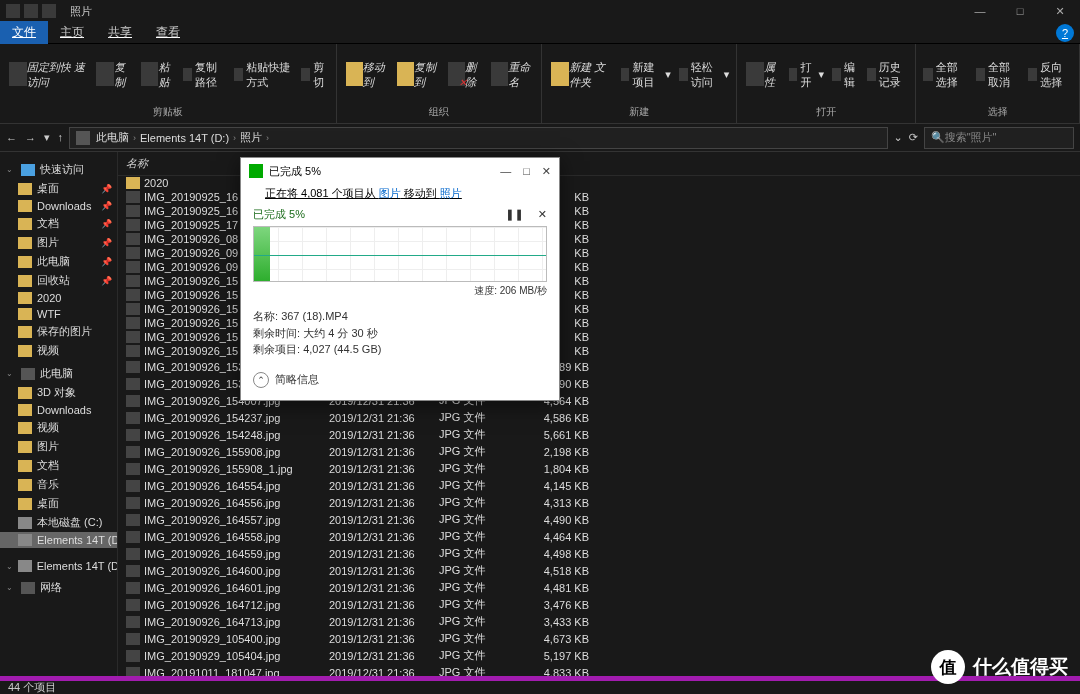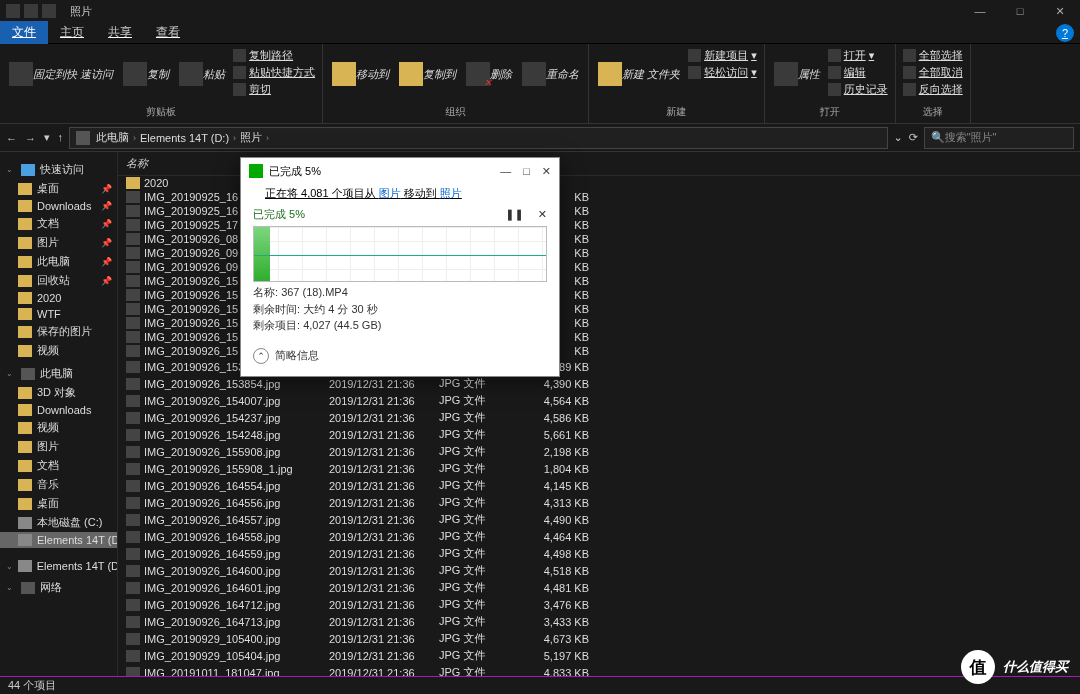--- a/index.html
+++ b/index.html
@@ -15,21 +15,21 @@
 .tab.active{background:#1a60b0;color:#fff;}
 .tabs .help{margin-left:auto;width:18px;height:18px;border-radius:50%;background:#0078d7;color:#fff;display:flex;align-items:center;justify-content:center;margin-right:6px;}
 .ribbon{height:80px;background:#191919;display:flex;border-bottom:1px solid #333;}
 .rgroup{display:flex;flex-direction:column;align-items:center;padding:2px 4px;border-right:1px solid #333;}
 .rgroup .items{display:flex;flex:1;}
 .rgroup .lbl{font-size:10px;color:#aaa;padding:2px 0;}
 .rbtn{display:flex;align-items:center;justify-content:center;padding:2px 5px;color:#ddd;font-size:10px;min-width:34px;font-style:italic;}
 .rbtn .ic{width:24px;height:24px;background:#3a3a3a;margin-bottom:2px;position:relative;}
 .rbtn .ic.yellow{background:#d9b455;}
 .rbtn .ic.red::after{content:"✕";color:#d33;position:absolute;bottom:-2px;right:-2px;font-size:10px;}
-.risc{display:flex;flex-direction:column;gap:2px;padding:2px 3px;color:#ddd;font-size:10px;text-decoration:underline;}
+.risc{display:flex;flex-direction:row;gap:8px;padding:2px 3px;color:#ddd;font-size:10px;}
 .risc div{display:flex;align-items:center;gap:3px;}
 .risc .si{width:13px;height:13px;background:#3a3a3a;}
 .addr{height:28px;background:#191919;display:flex;align-items:center;gap:6px;padding:0 6px;border-bottom:1px solid #333;}
 .addr .nav{display:flex;gap:8px;color:#ccc;font-size:13px;}
 .addr .crumbs{flex:1;background:#202020;height:22px;border:1px solid #444;display:flex;align-items:center;padding:0 6px;color:#ddd;}
 .addr .crumbs span.sep{margin:0 4px;color:#888;font-size:9px;}
 .addr .search{width:150px;height:22px;background:#202020;border:1px solid #444;display:flex;align-items:center;padding:0 6px;color:#888;}
 .addr .refresh{color:#ccc;}
 .body{display:flex;height:524px;background:#191919;}
 .sidebar{width:118px;background:#191919;overflow:hidden;padding-top:4px;border-right:1px solid #2a2a2a;}
@@ -46,40 +46,40 @@
 .filelist{flex:1;background:#191919;overflow:hidden;position:relative;}
 .filelist .hdr{display:flex;padding:4px 8px;color:#ccc;border-bottom:1px solid #2a2a2a;}
 .filelist .hdr div:nth-child(1){width:200px;font-style:italic;}
 .filelist .row{display:flex;padding:1px 8px;color:#ddd;align-items:center;}
 .filelist .row .fi{width:14px;height:12px;background:#444;margin-right:4px;flex-shrink:0;}
 .filelist .row .fi.fold{background:#d9b455;}
 .filelist .row div:nth-child(2){width:185px;white-space:nowrap;overflow:hidden;}
 .filelist .row div:nth-child(3){width:110px;}
 .filelist .row div:nth-child(4){width:80px;}
 .filelist .row div:nth-child(5){width:70px;text-align:right;}
-.status{height:18px;background:#191919;border-top:1px solid #a21caf;color:#ccc;padding:2px 8px;font-size:10px;display:flex;align-items:center;}
+.status{height:18px;background:#191919;border-top:5px solid #a21caf;color:#ccc;padding:2px 8px;font-size:10px;display:flex;align-items:center;}
 .dialog{position:absolute;left:240px;top:157px;width:320px;background:#fff;color:#000;border:1px solid #888;box-shadow:0 4px 20px rgba(0,0,0,0.5);font-size:11px;}
 .dialog .dtitle{height:26px;display:flex;align-items:center;padding:0 8px;font-size:12px;}
 .dialog .dtitle .di{width:14px;height:14px;background:#0a0;margin-right:6px;}
 .dialog .dtitle .ctrls{margin-left:auto;display:flex;gap:12px;color:#444;font-size:12px;}
 .dialog .dbody{padding:0 12px 12px;}
 .dialog .from{margin:2px 12px 6px;text-decoration:underline;}
 .dialog .from a{color:#06c;text-decoration:none;}
 .dialog .big{font-size:15px;color:#1a6b1a;margin-bottom:4px;display:flex;align-items:center;}
 .dialog .big .pc{margin-left:auto;display:flex;gap:14px;color:#333;}
 .dialog .chart{height:56px;border:1px solid #bbb;position:relative;background:linear-gradient(to right,#eee 1px,transparent 1px) 0 0/24px 100%,linear-gradient(to bottom,#eee 1px,transparent 1px) 0 0/100% 14px;background-color:#fff;margin-bottom:2px;}
 .dialog .chart .bar{position:absolute;left:0;top:0;bottom:0;width:16px;background:linear-gradient(to bottom,#7ed67e,#2eae2e);}
 .dialog .chart .line{position:absolute;left:0;right:0;top:28px;height:1px;background:#2a8;}
 .dialog .speed{text-align:right;font-size:10px;color:#333;margin-bottom:10px;}
 .dialog .info{font-size:11px;color:#333;line-height:1.5;}
 .dialog .more{margin-top:14px;display:flex;align-items:center;gap:6px;color:#333;}
 .dialog .more .arr{width:16px;height:16px;border:1px solid #888;border-radius:50%;display:flex;align-items:center;justify-content:center;font-size:9px;}
 .watermark{position:absolute;right:12px;bottom:10px;display:flex;align-items:center;gap:8px;color:#fff;}
 .watermark .circ{width:34px;height:34px;border-radius:50%;background:#fff;color:#000;display:flex;align-items:center;justify-content:center;font-size:17px;font-weight:bold;}
-.watermark .txt{font-size:13px;font-weight:bold;font-style:italic;}
+.watermark .txt{font-size:19px;font-weight:bold;}
 </style>
 </head>
 <body>
 
 <div class="title-bar">
   <div class="icons">
     <span></span>
     <span></span>
     <span></span>
   </div>
@@ -593,20 +593,21 @@
       <span>已完成 5%</span>
       <div class="pc">
         <span>❚❚</span>
         <span>✕</span>
       </div>
     </div>
     <div class="chart">
       <div class="bar"></div>
         <div class="line"></div>
     </div>
+    <div class="speed">速度: 206 MB/秒</div>
     <div class="info">
       <div><span>名称: </span><span>367 (18).MP4</span></div>
       <div><span>剩余时间: </span><span>大约 4 分 30 秒</span></div>
       <div><span>剩余项目: </span><span>4,027 (44.5 GB)</span></div>
     </div>
     <div class="more">
       <div class="arr">⌃</div>
       <span>简略信息</span>
     </div>
   </div>

